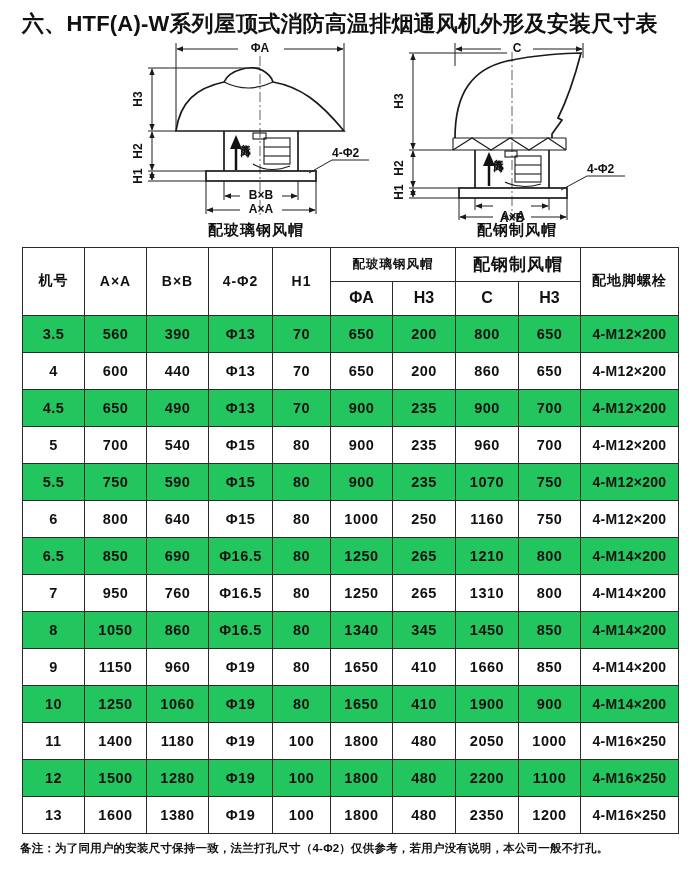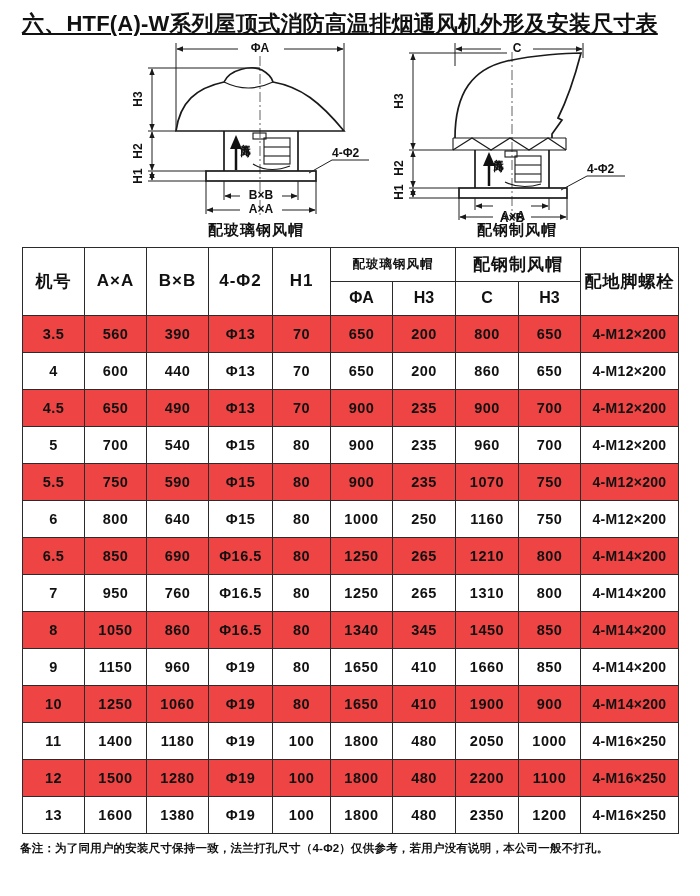--- a/index.html
+++ b/index.html
@@ -1,47 +1,47 @@
 <!DOCTYPE html>
 <html><head>
 <meta charset="utf-8">
 <style>
   html,body{margin:0;padding:0;background:#ffffff;}
   body{width:700px;height:896px;font-family:"Liberation Sans","DejaVu Sans",sans-serif;color:#111;}
   .page{position:relative;width:700px;height:896px;overflow:hidden;background:#fff;}
 
   
-  .title-block{padding:11px 8px 0 22px;font-weight:bold;line-height:1.18;text-decoration:underline;}
+  .title-block{padding:11px 8px 0 22px;font-weight:bold;line-height:1.18;}
   .title-line1{font-size:22px;letter-spacing:0.2px;white-space:nowrap;}
   .title-line2{font-size:21px;padding-left:30px;margin-top:2px;white-space:nowrap;}
 
   
   .diagrams{display:flex;padding-left:136px;gap:21px;margin-top:1px;}
   .diagram{width:240px;}
   .fig{position:relative;width:240px;height:182px;}
   .fig svg{position:absolute;left:0;top:0;}
   .dim-label{position:absolute;font-weight:bold;font-size:12px;white-space:nowrap;line-height:1;}
   .vlab{transform:rotate(-90deg);transform-origin:center;}
   .airflow{position:absolute;writing-mode:vertical-rl;text-orientation:upright;font-weight:bold;
            font-size:10px;line-height:1;letter-spacing:1px;white-space:nowrap;}
   .caption{text-align:center;font-weight:bold;font-size:15px;margin-top:1px;letter-spacing:1px;}
 
   
   table.spec{border-collapse:collapse;table-layout:fixed;width:656px;margin:7px 0 0 22px;
              border:1.5px solid #2b2b2b;}
   .spec th,.spec td{border:1px solid #2b2b2b;text-align:center;vertical-align:middle;
                     font-weight:bold;padding:0;overflow:hidden;}
   .spec thead th{background:#fff;}
-  .h-main{font-size:17px;height:33px;letter-spacing:1px;}
+  .h-main{font-size:14px;height:33px;letter-spacing:1px;}
   .h-sub{font-size:16px;height:33px;}
   .h-group-small{font-size:12.5px;height:33px;letter-spacing:1px;}
   .h-group-big{font-size:17px;height:33px;letter-spacing:1px;}
   .spec tbody td{height:36px;font-size:14.5px;letter-spacing:0.5px;}
   .spec tbody td:last-child{font-size:14px;letter-spacing:0.3px;margin-left:29px;}
-  .spec tbody tr.alt{background:#ef4444;}
+  .spec tbody tr.alt{background:#22c55e;}
 
   
   .note{margin:7px 0 0 20px;font-weight:bold;font-size:11.5px;letter-spacing:0.2px;white-space:nowrap;}
 
   
   .ln{stroke:#1f1f1f;stroke-width:1;fill:none;}
   .shape{stroke:#1a1a1a;stroke-width:1.7;fill:none;}
   .inner{stroke:#1a1a1a;stroke-width:1.1;fill:none;}
   .cl{stroke:#3a3a3a;stroke-width:0.8;fill:none;stroke-dasharray:10 3 2 3;}
 </style>

